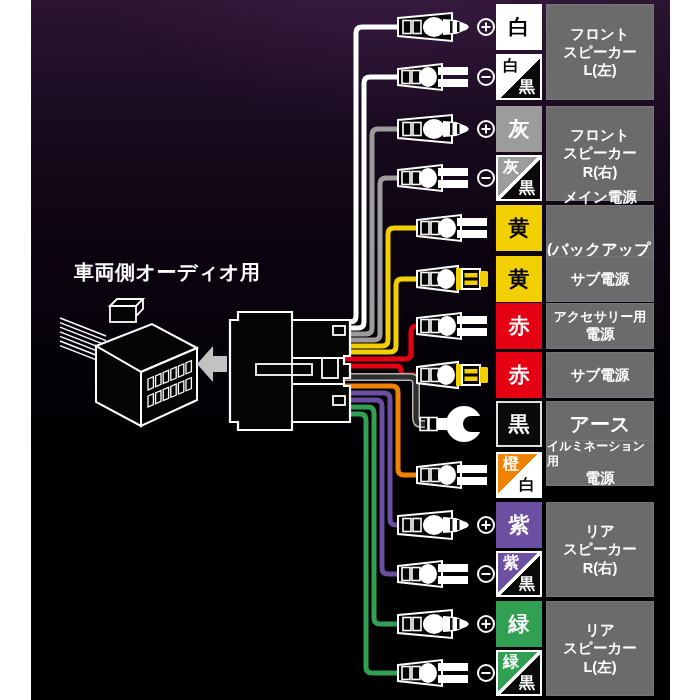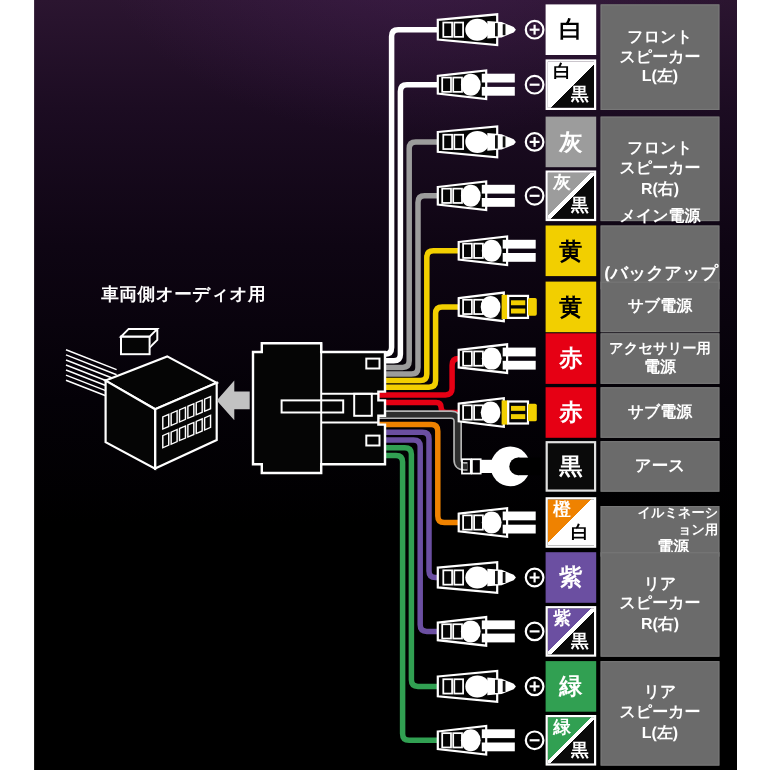--- a/index.html
+++ b/index.html
@@ -3,28 +3,28 @@
 <meta charset="utf-8">
 <style>
   html,body{margin:0;padding:0;}
   body{width:700px;height:700px;background:#fff;font-family:"Liberation Sans","DejaVu Sans",sans-serif;}
   .stage{position:relative;width:700px;height:700px;overflow:hidden;background:#fff;}
   .panel{position:absolute;left:31px;top:0;width:639px;height:700px;
     background:
       radial-gradient(ellipse 420px 260px at 55% -8%, rgba(90,40,110,.35), rgba(0,0,0,0) 70%),
       linear-gradient(180deg,#2b1530 0%,#1c0c22 14%,#0e0513 32%,#040107 52%,#000 68%,#000 100%);}
   #gfx{position:absolute;left:0;top:0;}
-  .vc-label{position:absolute;left:92px;top:258px;color:#fff;font-weight:bold;font-size:16px;line-height:1.4;letter-spacing:.5px;}
+  .vc-label{position:absolute;left:74px;top:258px;color:#fff;font-weight:bold;font-size:20px;line-height:1.4;letter-spacing:.5px;}
   .swatch{position:absolute;left:496px;width:46px;height:46px;box-sizing:border-box;font-weight:bold;}
   .swatch .solo{display:flex;align-items:center;justify-content:center;width:100%;height:100%;font-size:21px;}
   .swatch .c1{position:absolute;top:2px;left:5px;font-size:16px;line-height:1;}
   .swatch .c2{position:absolute;bottom:3px;right:5px;font-size:16px;line-height:1;}
   .flabel{position:absolute;left:546px;width:108px;box-sizing:border-box;background:#6b6b6b;border:1px solid #777;
     color:#fff;display:flex;flex-direction:column;align-items:center;justify-content:center;
-    font-weight:bold;text-align:right;line-height:1.25;}
+    font-weight:bold;text-align:left;line-height:1.25;}
 </style>
 </head>
 <body>
 
 <div class="stage">
   <div class="panel"></div>
 
   <svg id="gfx" width="700" height="700" viewBox="0 0 700 700">
       <g>
         <path d="M344 322 H 350 Q 356 322 356 316 V 33 Q 356 27 362 27 H 403" fill="none" stroke="#ffffff" stroke-width="5"></path>
@@ -311,23 +311,23 @@
         <div style="font-size: 14.5px;">サブ電源</div>
       </div>
       <div class="flabel" style="top: 303px; height: 46px;">
         <div style="font-size: 13px;">アクセサリー用</div>
         <div style="font-size: 14.5px;">電源</div>
       </div>
       <div class="flabel" style="top: 352px; height: 46px;">
         <div style="font-size: 14.5px;">サブ電源</div>
       </div>
       <div class="flabel" style="top: 401px; height: 46px;">
-        <div style="font-size: 15px;">アース</div>
-      </div>
-      <div class="flabel" style="top: 460px; height: 46px; padding-left: 24px;">
+        <div style="font-size: 20px;">アース</div>
+      </div>
+      <div class="flabel" style="top: 440px; height: 46px;">
         <div style="font-size: 12px;">イルミネーション用</div>
         <div style="font-size: 14.5px;">電源</div>
       </div>
       <div class="flabel" style="top: 502px; height: 95px;">
         <div style="font-size: 14.5px;">リア</div>
         <div style="font-size: 14.5px;">スピーカー</div>
         <div style="font-size: 14.5px;">R(右)</div>
       </div>
       <div class="flabel" style="top: 601px; height: 95px;">
         <div style="font-size: 14.5px;">リア</div>

